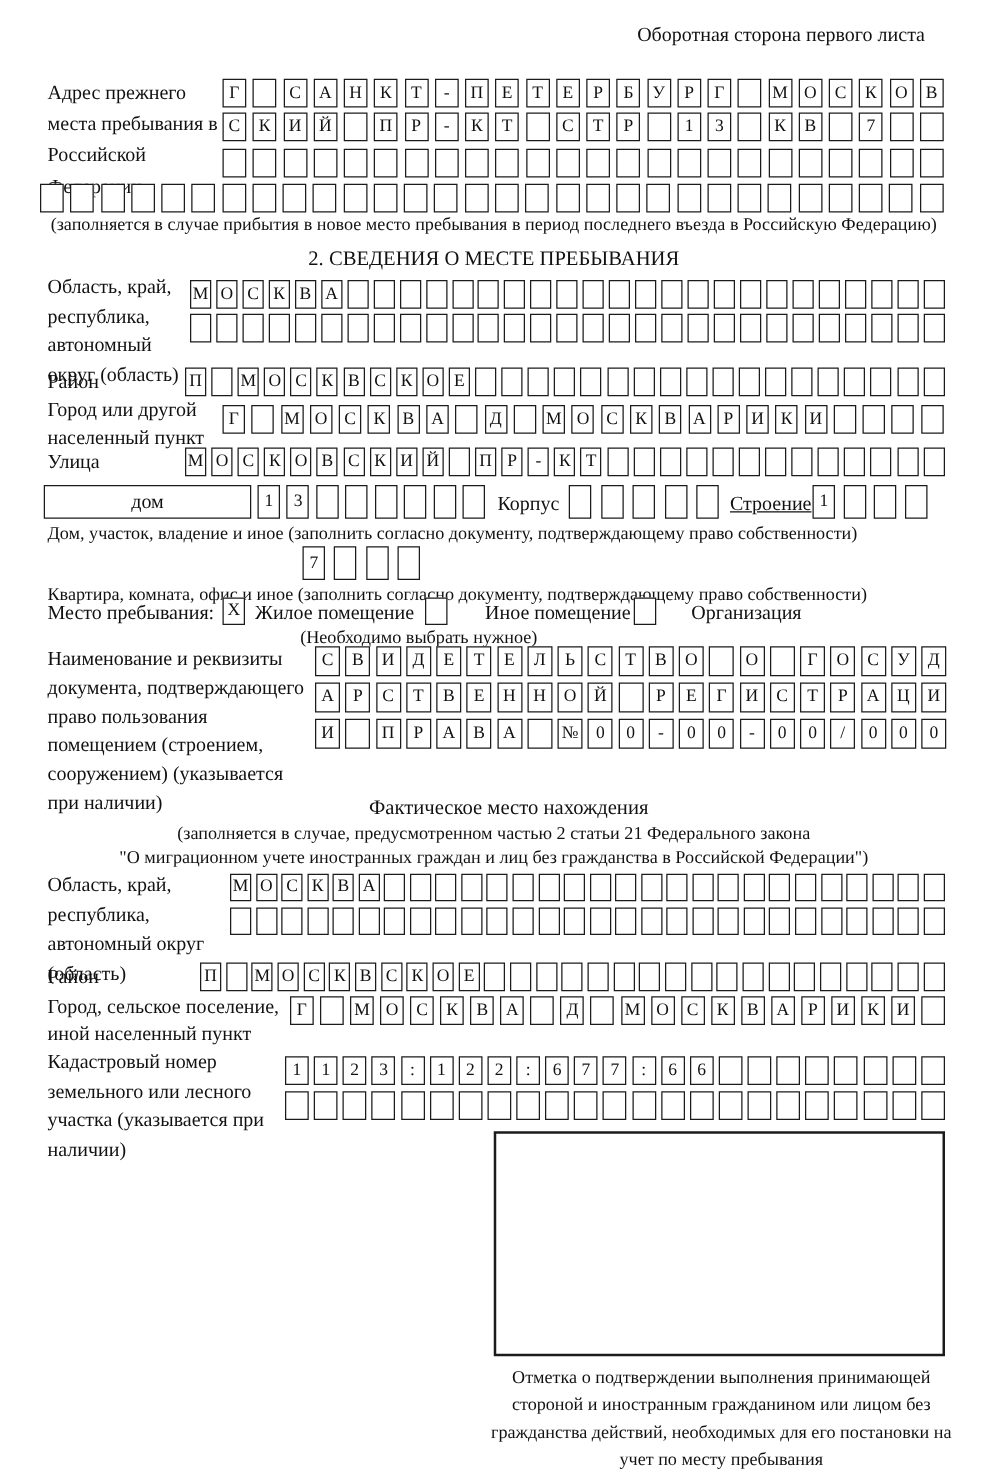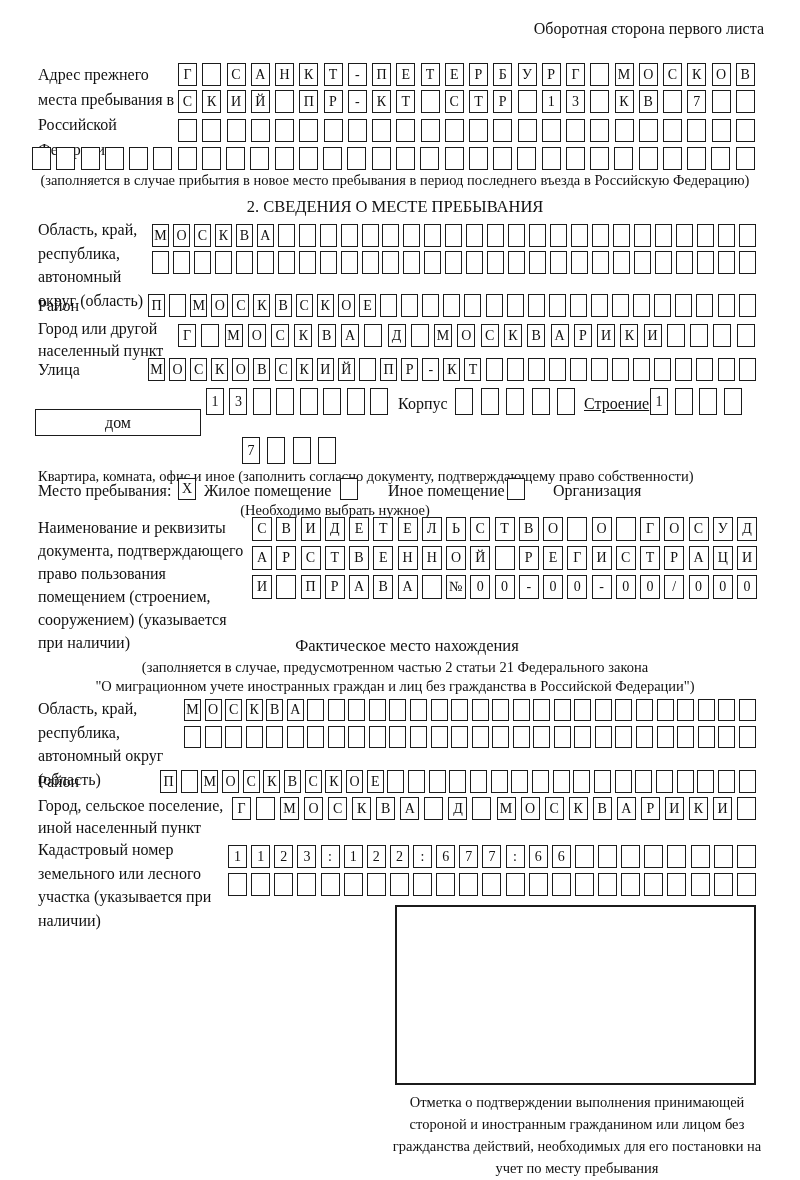--- a/index.html
+++ b/index.html
@@ -9,42 +9,42 @@
     background:#ffffff;
     font-family:"Liberation Serif","DejaVu Serif",serif;
     color:#111;
     overflow:hidden;
   }
   .abs{position:absolute;}
   .lbl{font-size:16px;line-height:23px;}
   .caption{font-size:14.5px;}
   .center{text-align:center;}
   .bold{font-weight:normal;}
-  .hdr-note{font-size:16px;text-align:right;padding-left:24px;}
+  .hdr-note{font-size:16px;text-align:right;}
   .boxrow{
     position:absolute;
     display:flex;
     justify-content:space-between;
   }
   .cell{
     width:var(--cw,18px);
     height:var(--ch,23px);
     border:1.6px solid #1b1b1b;
     box-sizing:border-box;
     display:flex;align-items:center;justify-content:center;
     font-size:14px;
     background:#fff;
     flex:0 0 auto;
   }
   .fieldbox{
     position:absolute;
     border:1.7px solid #1b1b1b;
     box-sizing:border-box;
     display:flex;align-items:center;justify-content:center;
-    font-size:16px;background:#fff;margin-top:21px;
+    font-size:16px;background:#fff;
   }
   .cbox{
     position:absolute;
     width:18px;height:22px;
     border:1.6px solid #1b1b1b;
     box-sizing:border-box;
     display:flex;align-items:center;justify-content:center;
     font-size:14px;background:#fff;
   }
   .stamp-box{
@@ -354,20 +354,21 @@
       <div class="cell"></div>
       <div class="cell"></div>
     </div>
   <div class="abs lbl" style="top:392px;left:584px;text-decoration:underline;">Строение</div>
   <div class="boxrow" style="top:388px;left:650px;width:92px;--cw:18px;--ch:27px;">
       <div class="cell">1</div>
       <div class="cell"></div>
       <div class="cell"></div>
       <div class="cell"></div>
     </div>
+  <div class="abs caption" style="top:419px;left:38px;width:740px;">Дом, участок, владение и иное (заполнить согласно документу, подтверждающему право собственности)</div>
 
   <div class="boxrow" style="top:437px;left:242px;width:94px;--cw:18px;--ch:27px;">
       <div class="cell">7</div>
       <div class="cell"></div>
       <div class="cell"></div>
       <div class="cell"></div>
     </div>
   <div class="abs caption" style="top:468px;left:38px;width:740px;">Квартира, комната, офис и иное (заполнить согласно документу, подтверждающему право собственности)</div>
 
   <div class="abs lbl" style="top:479px;left:38px;">Место пребывания:</div>

